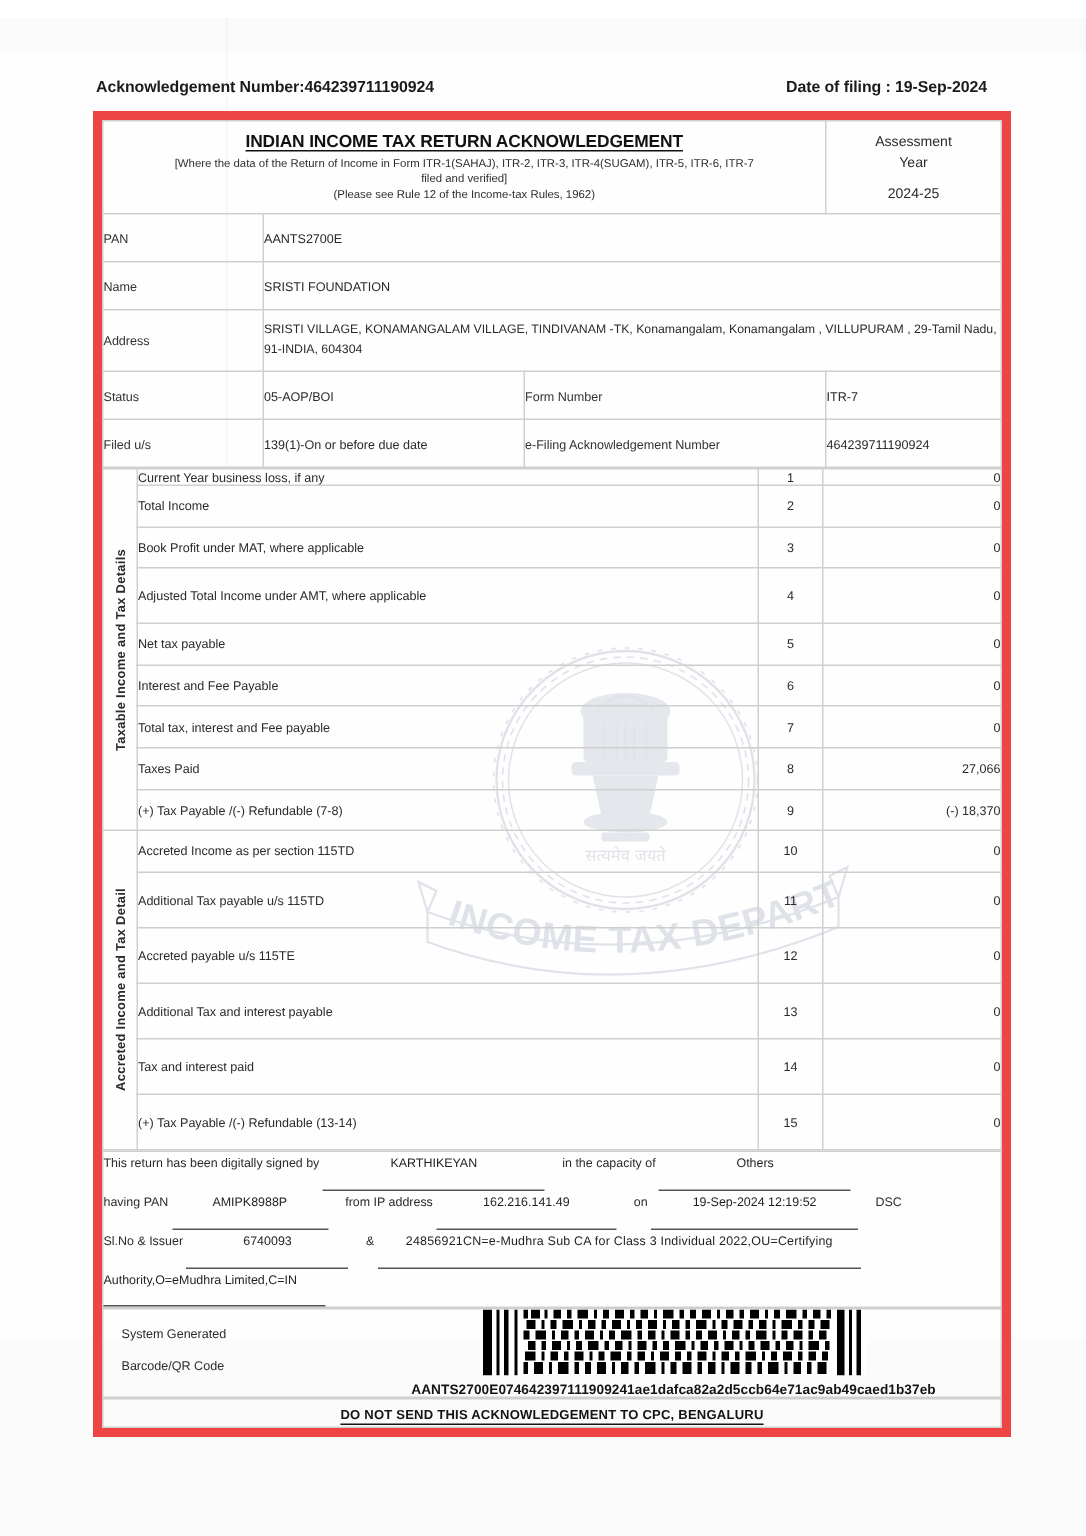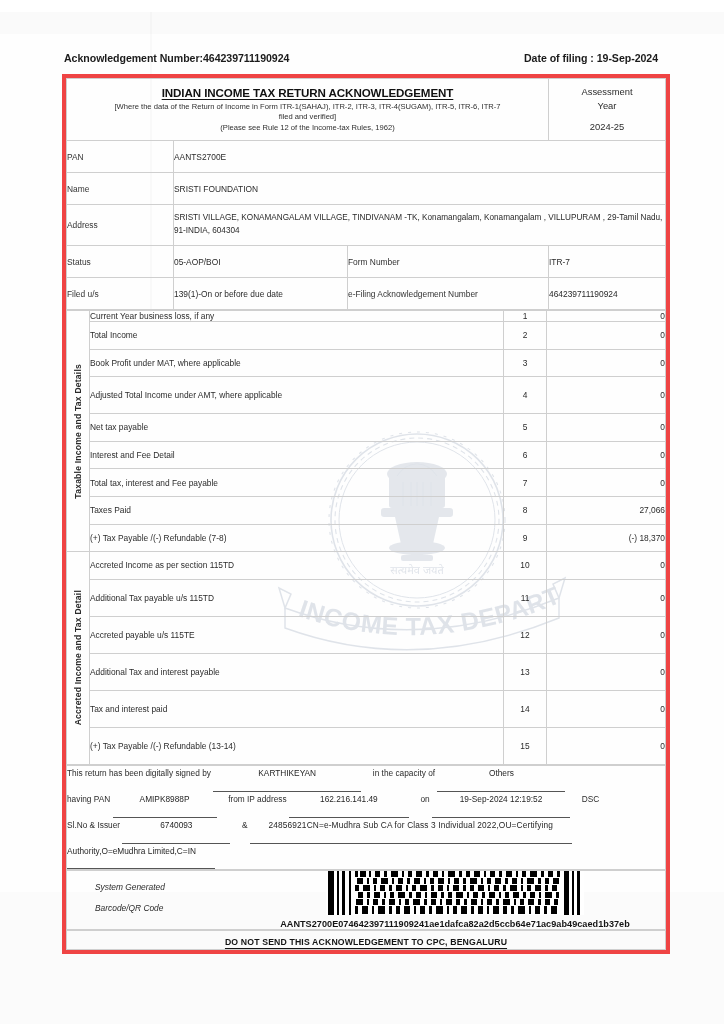--- a/index.html
+++ b/index.html
@@ -46,21 +46,21 @@
     font-size: 10.6px;
     font-weight: bold;
     color: #1b1b1b;
     letter-spacing: -0.05px;
     margin-bottom: 10px;
     padding: 0 4px 0 2px;
   }
 
   
   .frame {
-    border: 4px solid #ef4444;
+    border: 6px solid #ef4444;
     border-collapse: collapse;
     width: 600px;
     background: transparent;
     position: relative;
     z-index: 2;
   }
   .frame table { border-collapse: collapse; width: 100%; }
   .frame td, .frame th {
     border: 1px solid #cfcfcf;
     padding: 0;
@@ -197,26 +197,25 @@
   .sig-line .sp { display:inline-block; width: 7px; }
 
   
   .bc-cell { padding: 10px 10px 8px 10px; }
   .bc-wrap {
     display: flex;
     align-items: flex-start;
   }
   .bc-labels {
     width: 150px;
-    padding-left: 28px;
+    padding-left: 12px;
     padding-top: 6px;
     font-size: 8.4px;
     line-height: 2.5;
     color: #2b2b2b;
-    font-style: italic;
   }
   .bc-right { flex: 1; text-align: center; }
   .barcode {
     height: 44px;
     width: 258px;
     margin: 0 auto;
     display: block;
   }
   .bc-text {
     font-size: 9.1px;
@@ -380,21 +379,21 @@
           <td class="d-desc">Adjusted Total Income under AMT, where applicable</td>
           <td class="d-no">4</td>
           <td class="d-val">0</td>
         </tr>
         <tr class="drow">
           <td class="d-desc">Net tax payable</td>
           <td class="d-no">5</td>
           <td class="d-val">0</td>
         </tr>
         <tr class="drow">
-          <td class="d-desc">Interest and Fee Detail</td>
+          <td class="d-desc">Interest and Fee Payable</td>
           <td class="d-no">6</td>
           <td class="d-val">0</td>
         </tr>
         <tr class="drow">
           <td class="d-desc">Total tax, interest and Fee payable</td>
           <td class="d-no">7</td>
           <td class="d-val">0</td>
         </tr>
         <tr class="drow">
           <td class="d-desc">Taxes Paid</td>

